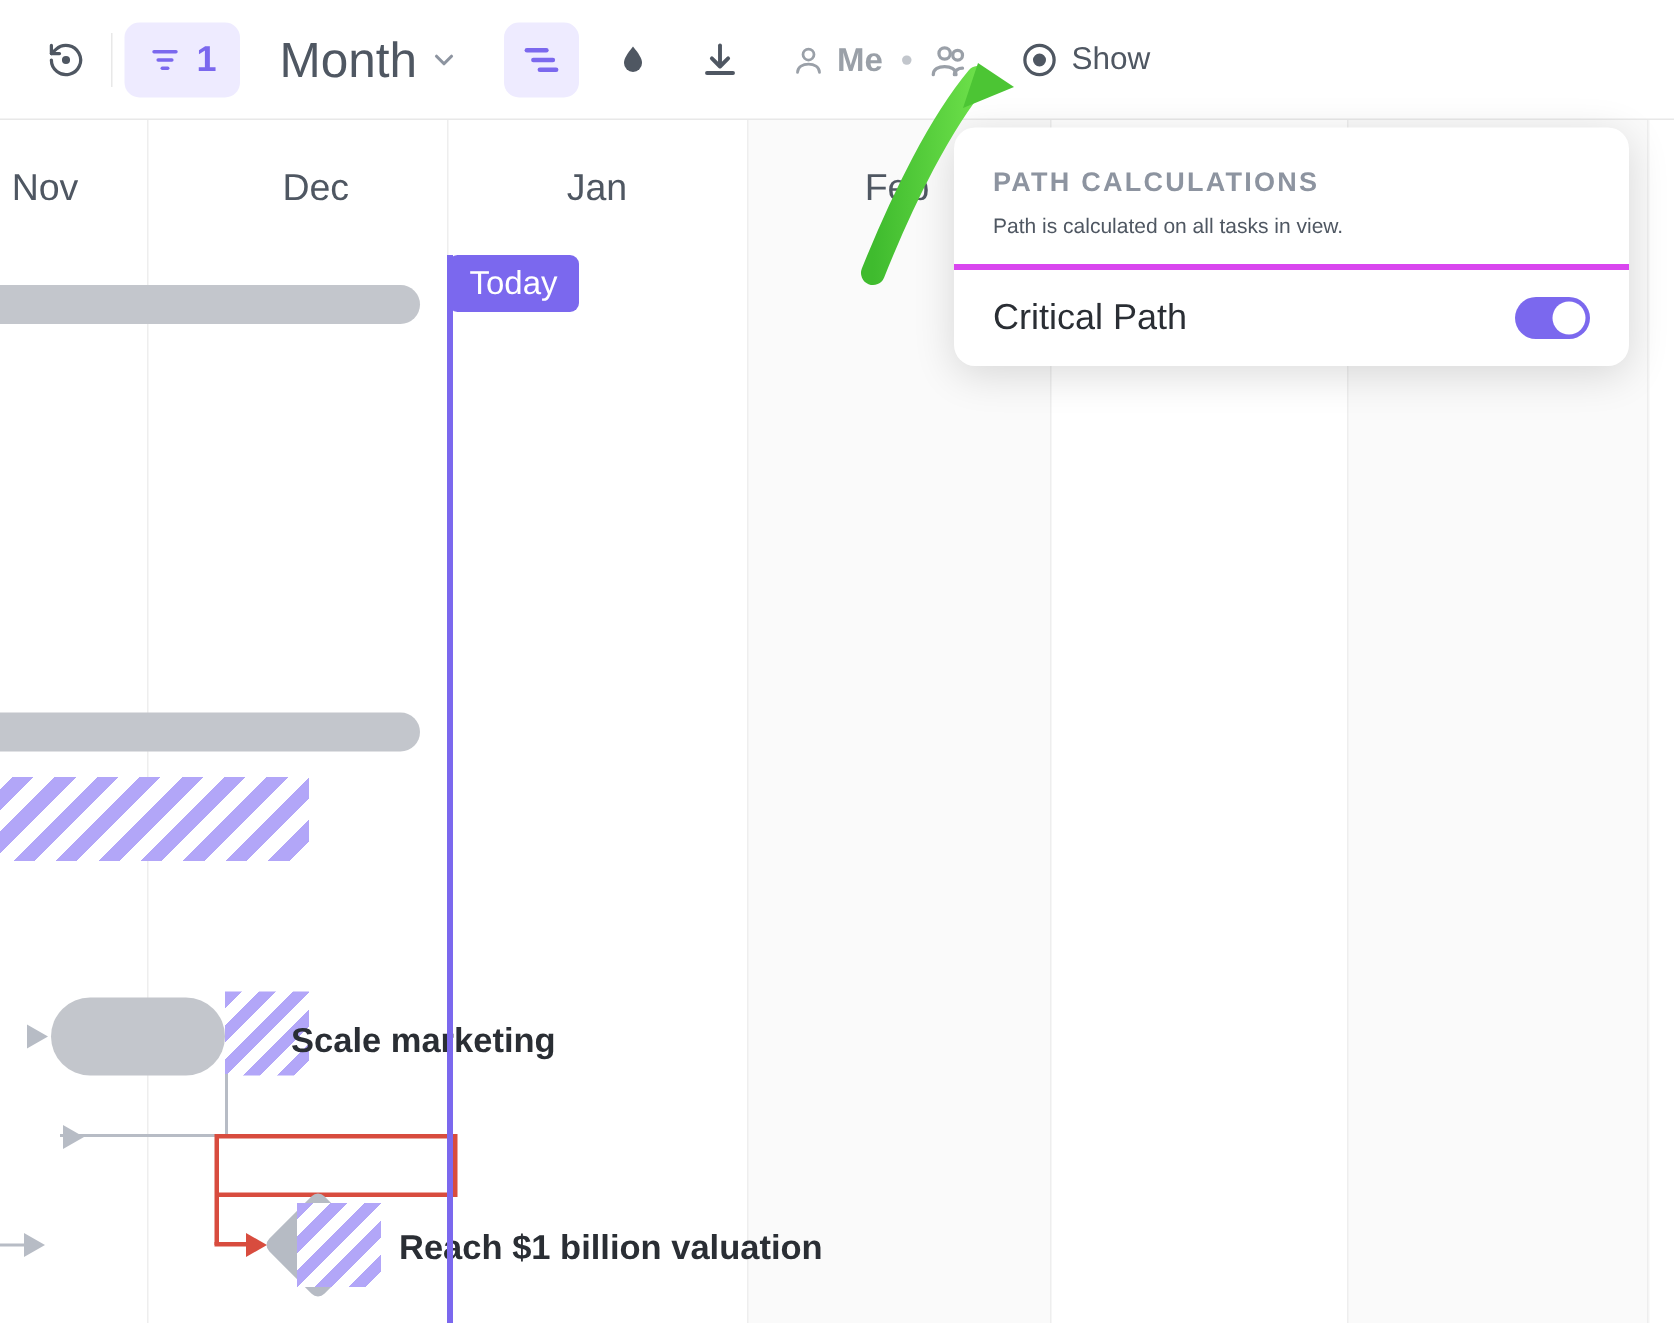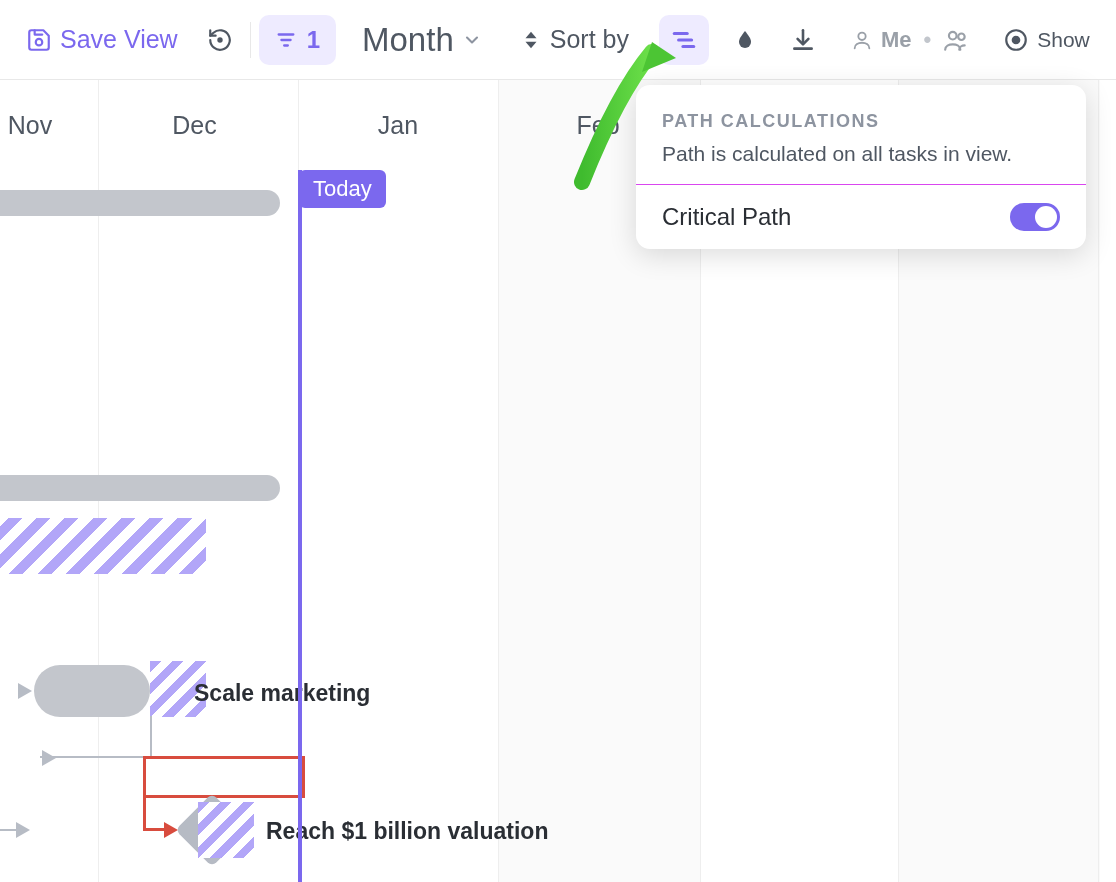--- a/index.html
+++ b/index.html
@@ -36,44 +36,36 @@
   .task-label-dark { position: absolute; font-size: 23px; font-weight: 600; color: #2a2e34; white-space: nowrap; }
   .dep-line { position: absolute; background: #b7bcc5; }
   .dep-line.red { background: #d84c3e; }
   .dep-arrow { position: absolute; width: 0; height: 0; border-top: 8px solid transparent; border-bottom: 8px solid transparent; border-left: 14px solid #b7bcc5; }
   .dep-arrow.red { border-left-color: #d84c3e; }
   .diamond { position: absolute; width: 52px; height: 52px; background: #b6bbc4; transform: rotate(45deg); border-radius: 6px; }
   .stripe-small { position: absolute; width: 56px; height: 56px; background: repeating-linear-gradient(135deg, #b2a6f8 0 8px, #fff 8px 16px); }
 
   
   .popover { position: absolute; top: 85px; left: 636px; width: 450px; background: #fff; border-radius: 14px; box-shadow: 0 6px 28px rgba(0,0,0,0.14); z-index: 50; overflow: hidden; }
-  .popover-header { padding: 26px 26px 18px 26px; border-bottom: 1px solid #d946ef; }
+  .popover-header { padding: 26px 26px 18px 26px; border-bottom: 4px solid #d946ef; }
   .popover-title { font-size: 18px; font-weight: 700; letter-spacing: 1.5px; color: #8d94a0; margin-bottom: 10px; }
-  .popover-sub { font-size: 21px; color: #4f5762; }
+  .popover-sub { font-size: 14px; color: #4f5762; }
   .popover-row { display: flex; align-items: flex-end; justify-content: space-between; padding: 18px 26px; }
   .popover-row-label { font-size: 24px; color: #2a2e34; font-weight: 500; }
   .toggle { width: 50px; height: 28px; background: #7b68ee; border-radius: 14px; position: relative; cursor: pointer; }
   .toggle::after { content: ""; position: absolute; right: 3px; top: 3px; width: 22px; height: 22px; background: #fff; border-radius: 50%; }
 
   
   .green-arrow { position: absolute; z-index: 60; top: 42px; left: 572px; pointer-events: none; }
 
 </style>
 </head>
 <body>
 
 <div class="toolbar">
-  <div class="tb-item save-view-btn">
-    <svg width="26" height="26" viewBox="0 0 24 24" fill="none" stroke="#7b68ee" stroke-width="2" stroke-linecap="round" stroke-linejoin="round">
-        <path d="M19 21H5a2 2 0 0 1-2-2V5a2 2 0 0 1 2-2h11l5 5v11a2 2 0 0 1-2 2z"></path>
-        <circle cx="12" cy="14" r="3"></circle>
-        <path d="M8 3v4h7"></path>
-      </svg>
-    <span>Save View</span>
-  </div>
   <div class="tb-item icon-only" style="margin-left:4px;">
     <svg width="26" height="26" viewBox="0 0 24 24" fill="none" stroke="#4f5762" stroke-width="2" stroke-linecap="round" stroke-linejoin="round">
         <path d="M3 12a9 9 0 1 0 3-6.7L3 8"></path>
         <polyline points="3 3 3 8 8 8"></polyline>
         <circle cx="12" cy="12" r="1.5" fill="#4f5762"></circle>
       </svg>
   </div>
 
   <div class="divider-v"></div>
 
@@ -86,27 +78,20 @@
     <span>1</span>
   </div>
 
   <div class="tb-item month-btn" style="margin-left:10px;">
     <span>Month</span>
     <svg width="20" height="20" viewBox="0 0 24 24" fill="none" stroke="#8d94a0" stroke-width="2.5" stroke-linecap="round" stroke-linejoin="round">
         <polyline points="6 9 12 15 18 9"></polyline>
       </svg>
   </div>
 
-  <div class="tb-item sort-btn" style="margin-left:14px;">
-    <svg width="22" height="22" viewBox="0 0 24 24" fill="#4f5762">
-        <polygon points="12,3 6,10 18,10"></polygon>
-        <polygon points="12,21 6,14 18,14"></polygon>
-      </svg>
-    <span>Sort by</span>
-  </div>
 
   <div class="gantt-btn" style="margin-left:14px;">
     <svg width="26" height="26" viewBox="0 0 24 24" fill="none" stroke="#7b68ee" stroke-width="2.8" stroke-linecap="round">
         <line x1="3" y1="6" x2="15" y2="6"></line>
         <line x1="7" y1="12" x2="19" y2="12"></line>
         <line x1="11" y1="18" x2="21" y2="18"></line>
       </svg>
   </div>
 
   <div class="tb-item icon-only" style="margin-left:6px;">
@@ -158,21 +143,21 @@
 
   <div class="col-line" style="left:98px;"></div>
   <div class="col-line" style="left:298px;"></div>
   <div class="col-line" style="left:498px;"></div>
   <div class="col-line" style="left:700px;"></div>
   <div class="col-line" style="left:898px;"></div>
   <div class="col-line" style="left:1098px;"></div>
 
   <div class="month-header">
     <div class="month-cell" style="left:-20px;width:100px;">Nov</div>
-    <div class="month-cell" style="left:82px;width:200px;padding-left:25px;">Dec</div>
+    <div class="month-cell" style="left:98px;width:200px;padding-left:25px;">Dec</div>
     <div class="month-cell" style="left:298px;width:200px;">Jan</div>
     <div class="month-cell" style="left:498px;width:200px;">Feb</div>
   </div>
 
   <div class="today-line"></div>
   <div class="today-badge">Today</div>
 
   <div class="bar" style="top:110px;left:-20px;width:300px;"></div>
   <div class="bar" style="top:395px;left:-20px;width:300px;"></div>
 

